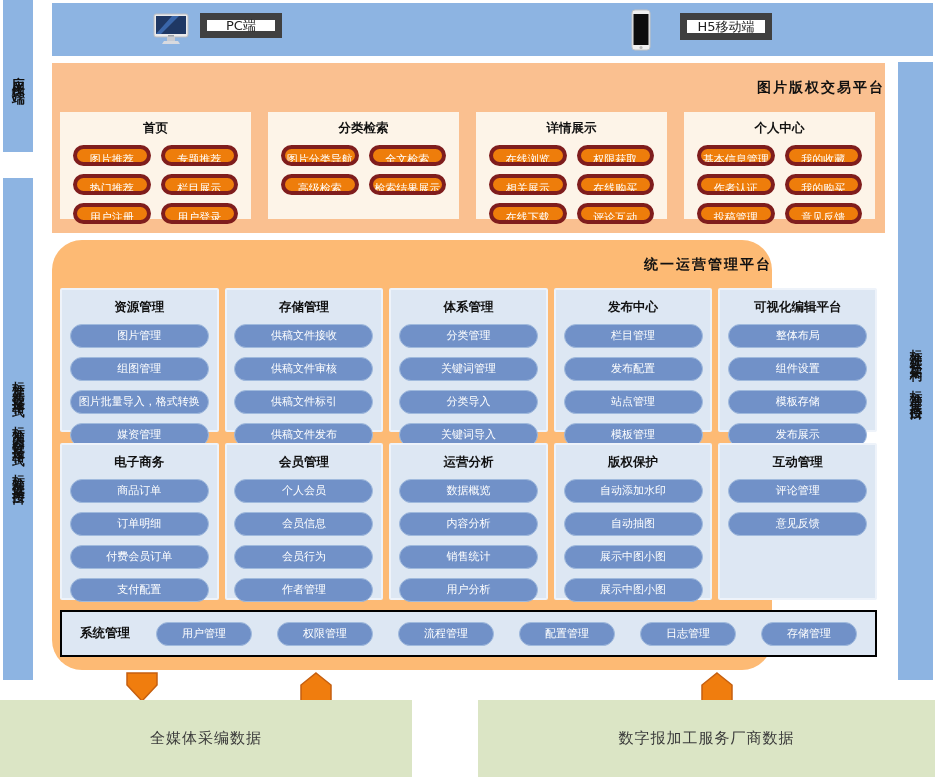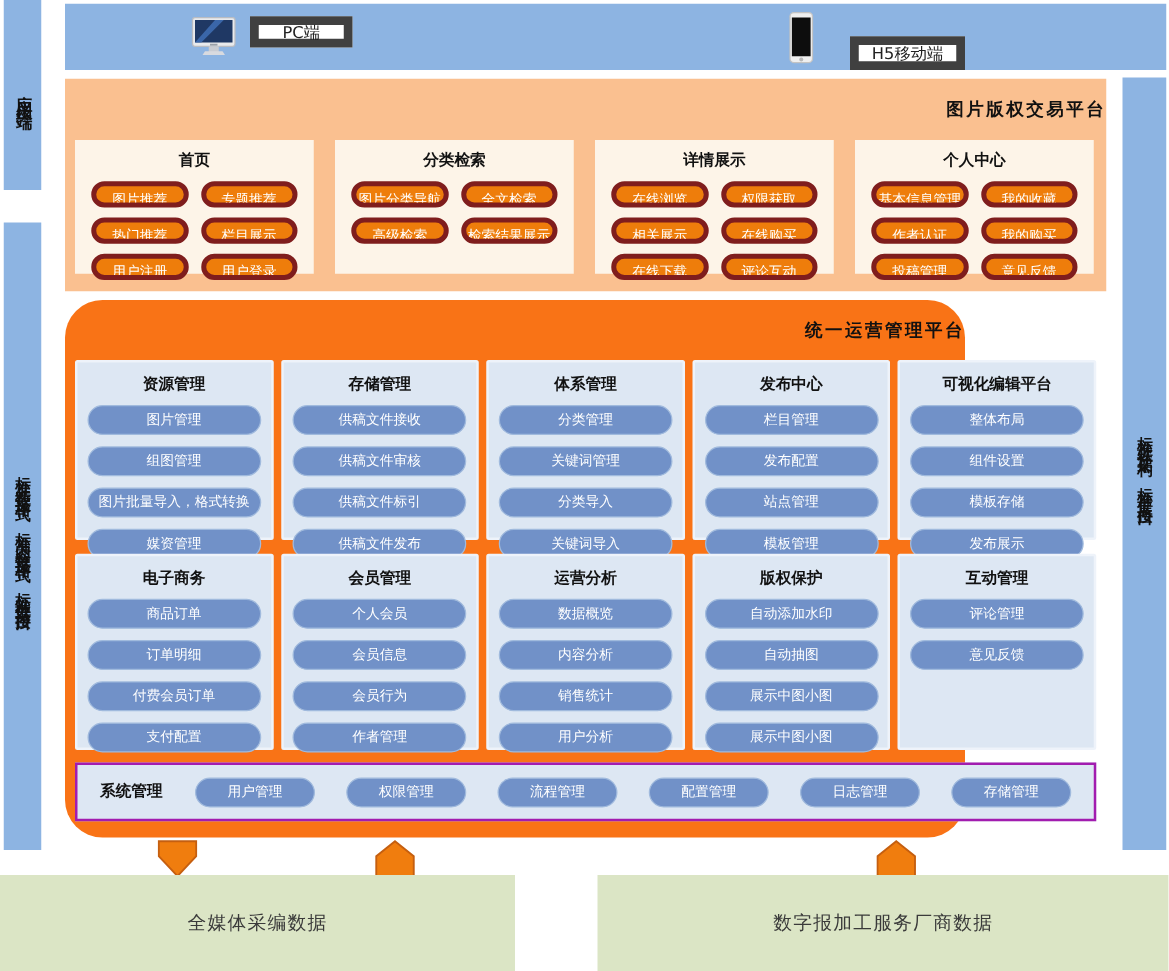--- a/index.html
+++ b/index.html
@@ -20,30 +20,30 @@
   
   .orange-platform { position:absolute; left:52px; top:63px; width:833px; height:170px; background:#fac090; }
   .platform-title { text-align:right; font-weight:bold; font-size:14px; letter-spacing:2px; padding-top:16px; color:#111; }
   .tp-sections { position:absolute; left:8px; top:49px; width:817px; height:107px; display:flex; gap:17px; }
   .tp-section { width:191px; height:107px; background:#fdf4e8; flex:none; }
   .tp-section-title { text-align:center; font-weight:bold; font-size:12.5px; padding:8px 0 8px; color:#111; }
   .tp-grid { display:grid; grid-template-columns:1fr 1fr; gap:8px 10px; padding:0 13px; }
   .pill-orange { height:21px; line-height:21px; background:#ee7d0b; border:4px solid #7f1d1d; border-radius:11px; color:#fff; font-size:11px; text-align:center; white-space:nowrap; overflow:hidden; }
 
   
-  .blue-platform { position:absolute; left:52px; top:240px; width:720px; height:430px; background:#f97316;border-radius:30px; }
+  .blue-platform { position:absolute; left:52px; top:240px; width:720px; height:430px; background:#fdba74;border-radius:30px; }
   .mgmt-row { position:absolute; left:8px; width:817px; display:flex; gap:6px; }
   .mgmt-row.r1 { top:48px; height:144px; }
   .mgmt-row.r2 { top:203px; height:157px; }
   .col { flex:1; background:#dde7f3; border:2px solid #eef3fa; border-radius:2px; }
   .col-title { text-align:center; font-weight:bold; font-size:12.5px; padding:9px 0 8px; color:#111; white-space:nowrap; }
   .pill-blue { width:90%; height:24px; line-height:21px; margin:0 auto 9px; background:#7191c8; border:1.5px solid #a0badd; border-radius:13px; color:#fff; font-size:11px; text-align:center; white-space:nowrap; overflow:hidden; }
 
   
-  .sys-row { position:absolute; left:8px; top:370px; width:817px; height:47px; background:#dde7f3; border:2px solid #a21caf; display:flex; align-items:center; padding:0 18px; }
+  .sys-row { position:absolute; left:8px; top:370px; width:817px; height:47px; background:#dde7f3; border:2px solid #000000; display:flex; align-items:center; padding:0 18px; }
   .sys-label { font-weight:bold; font-size:12.5px; color:#111; margin-right:26px; white-space:nowrap; }
   .sys-pills { flex:1; display:flex; justify-content:space-between; }
   .sys-pills .pill-blue { width:96px; margin:0; }
 
   
   .green-box { position:absolute; top:700px; height:77px; background:#dbe5c5; display:flex; align-items:center; justify-content:center; font-size:15px; color:#3a3a3a; letter-spacing:1px; }
   .arrow { position:absolute; top:672px; width:32px; height:30px; }
 </style>
 </head>
 <body>
@@ -71,21 +71,21 @@
       <rect x="16" y="24" width="6" height="1.5" fill="#9aa0a8"></rect>
     </svg>
     <div class="term-box" style="left:148px; top:10px; width:82px; height:25px;">
       <span>PC端</span>
     </div>
     <svg class="icon-abs" style="left:578px; top:6px;" width="22" height="42" viewBox="0 0 22 42">
       <rect x="2" y="1" width="18" height="40" rx="3" fill="#efefef" stroke="#c3c3c3"></rect>
       <rect x="3.5" y="5" width="15" height="31" fill="#0d0d0d"></rect>
       <circle cx="11" cy="38.5" r="1.6" fill="#b9b9b9"></circle>
     </svg>
-    <div class="term-box" style="left:628px; top:26px; width:92px; height:27px;">
+    <div class="term-box" style="left:628px; top:10px; width:92px; height:27px;">
       <span>H5移动端</span>
     </div>
   </div>
 
   <div class="orange-platform">
     <div class="platform-title">图片版权交易平台</div>
     <div class="tp-sections">
         <div class="tp-section">
           <div class="tp-section-title">首页</div>
           <div class="tp-grid">

